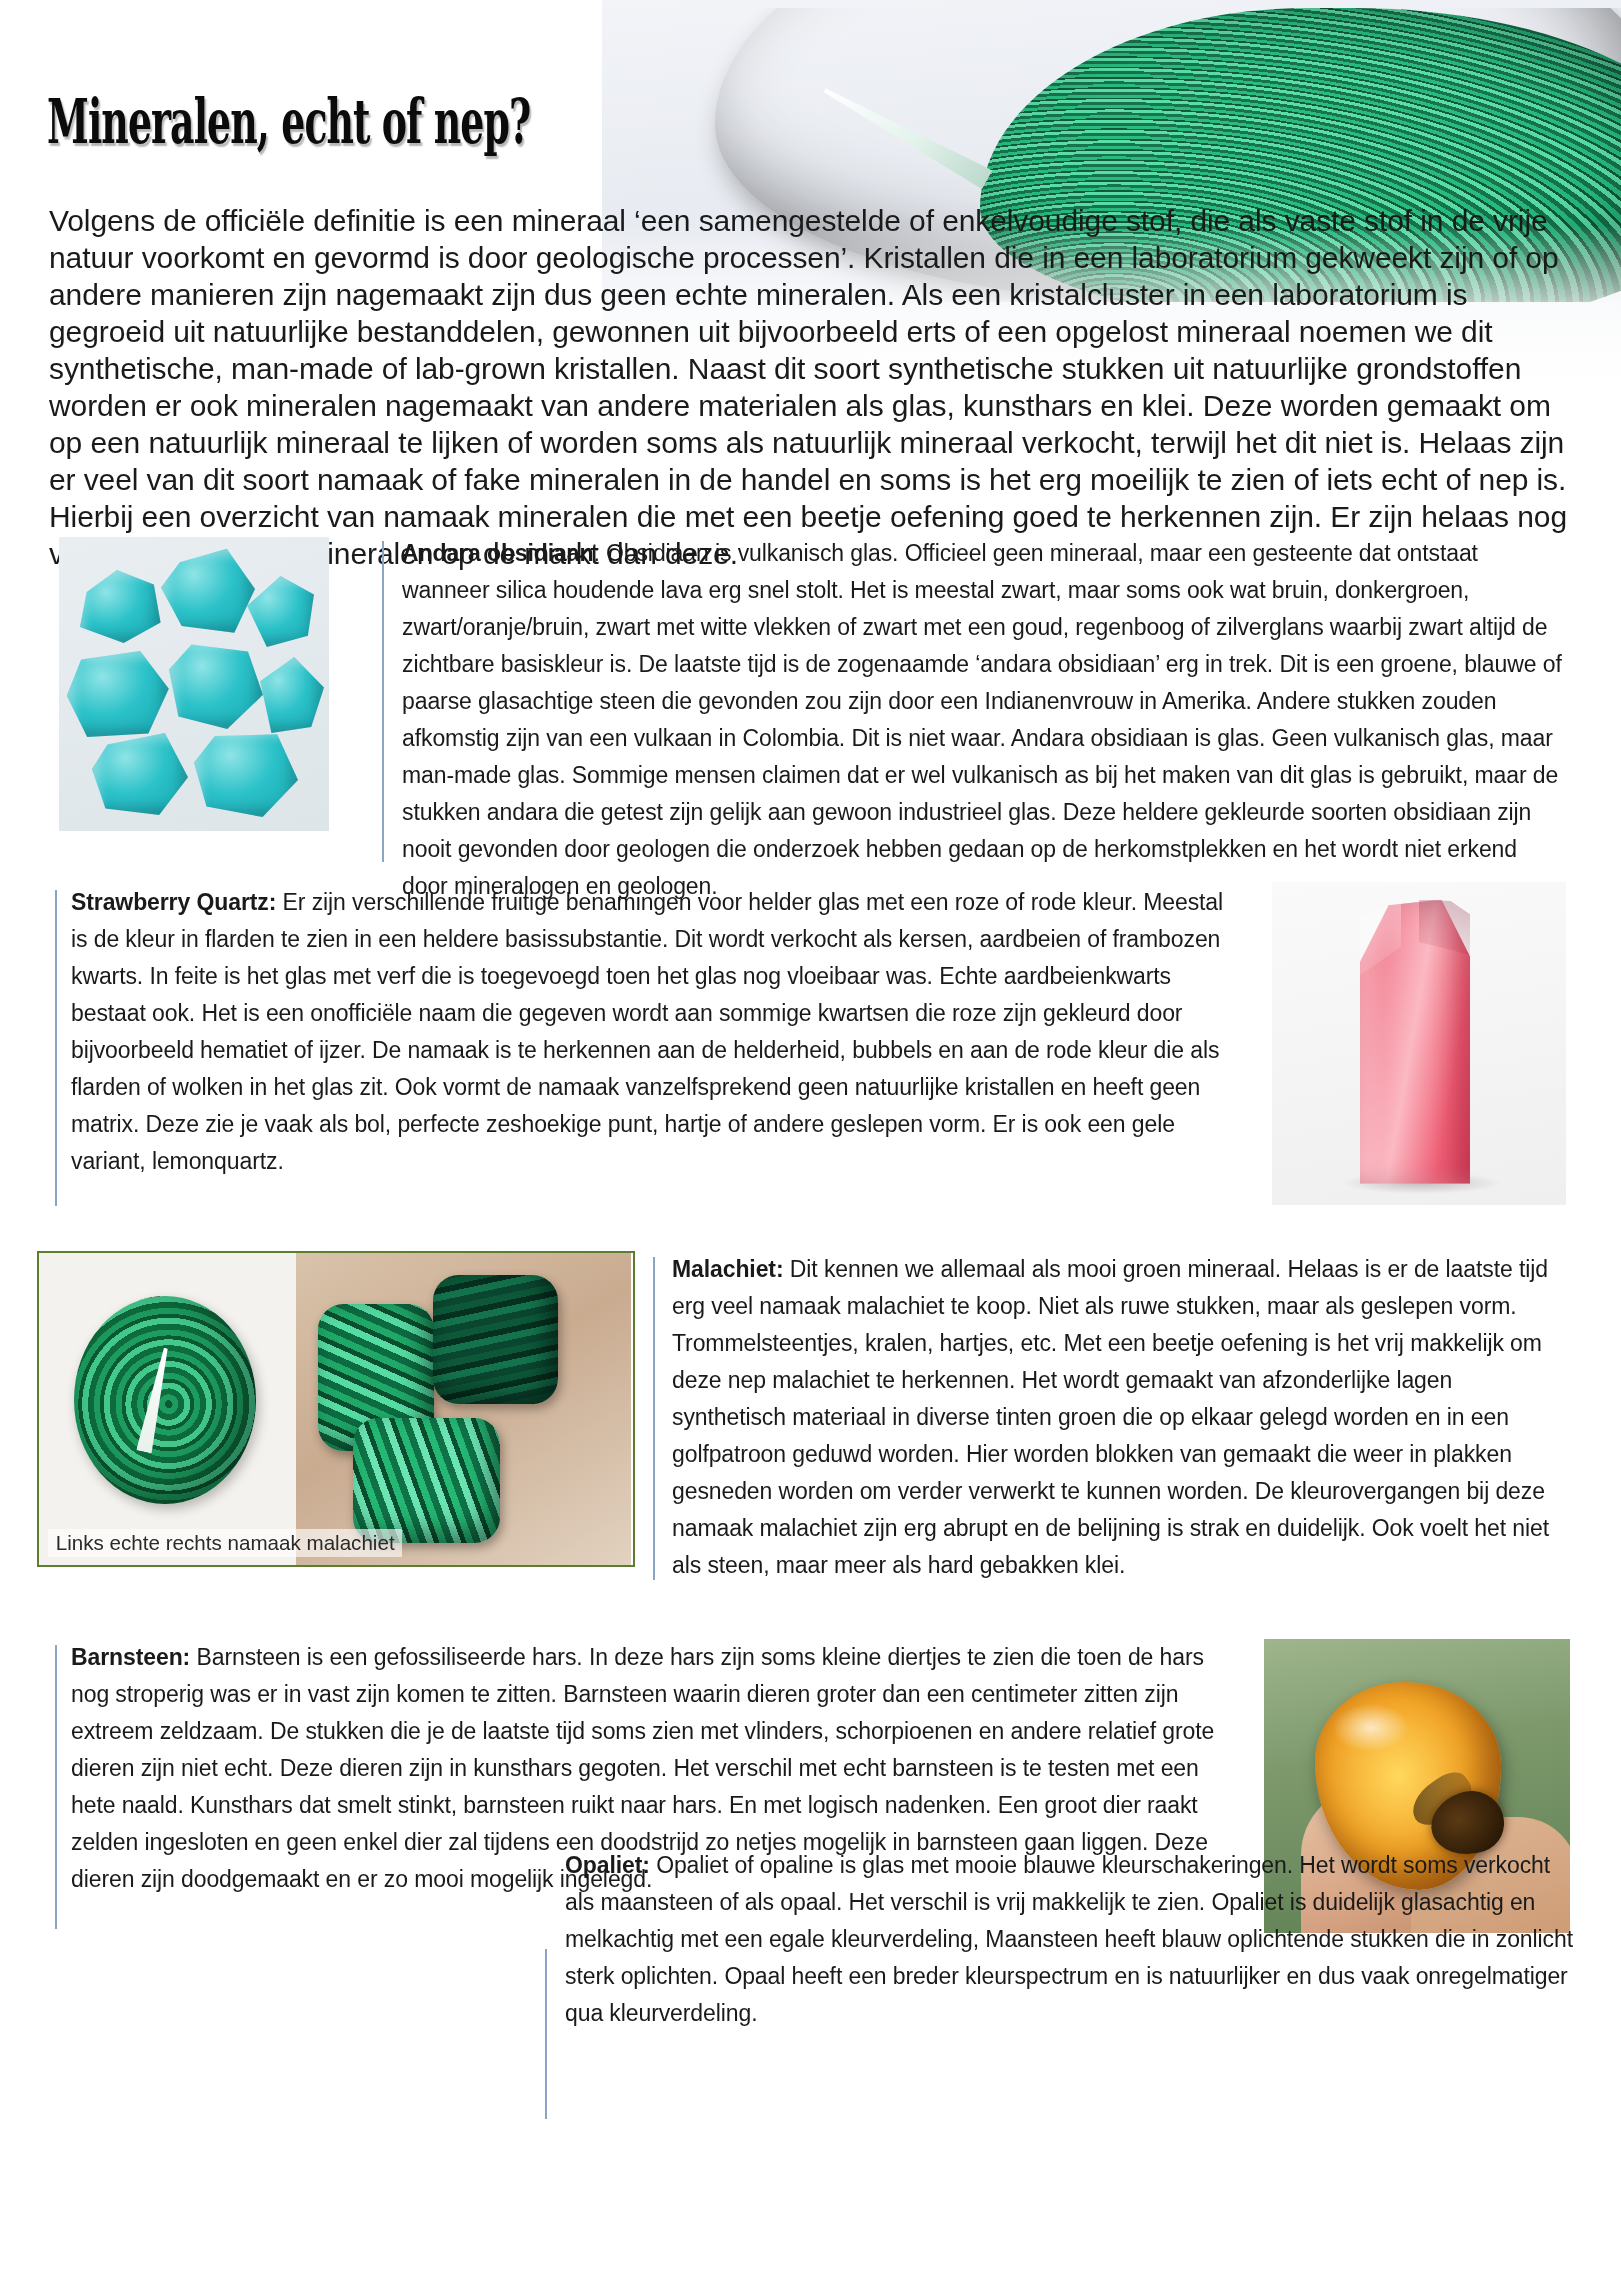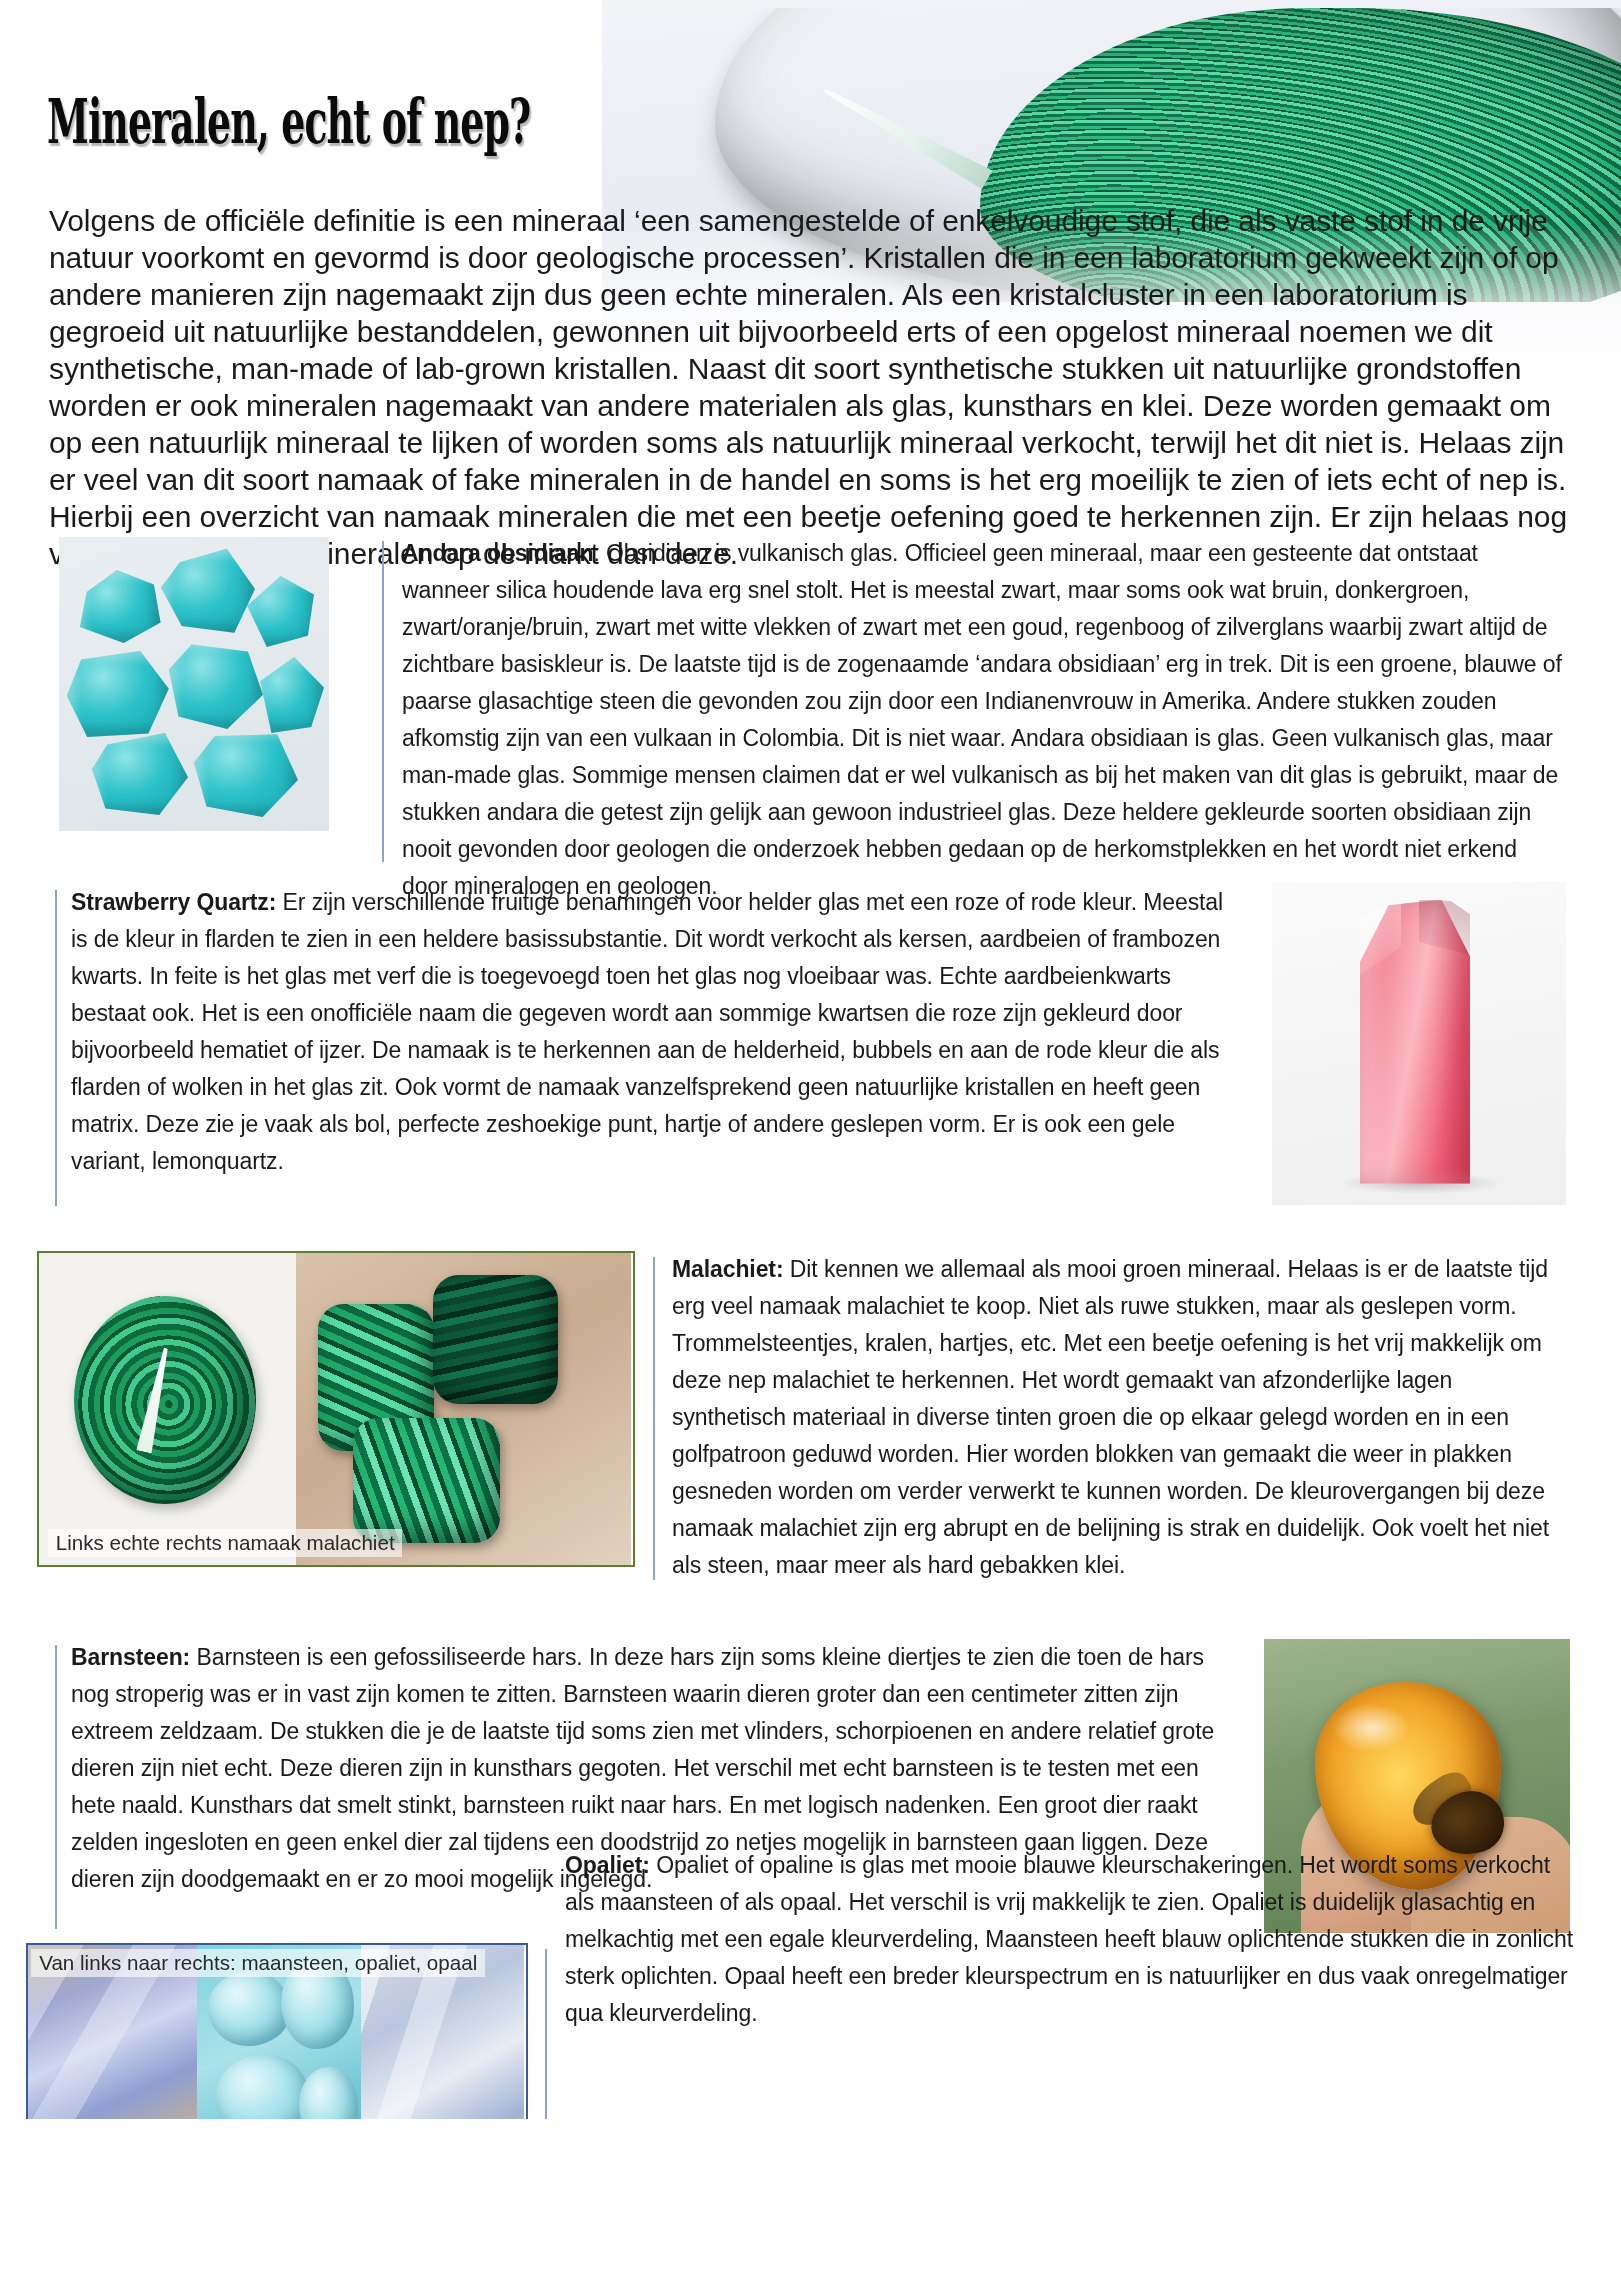--- a/index.html
+++ b/index.html
@@ -411,31 +411,20 @@
   </div>
   <div class="imgbox amberbox">
     <div class="finger"></div>
     <div class="finger2"></div>
     <div class="amber">
       <div class="wing"></div>
       <div class="bug"></div>
     </div>
   </div>
 
-  <div class="imgbox opalbox">
-    <div class="pane p1"></div>
-    <div class="pane p2">
-      <div class="nug n1"></div>
-      <div class="nug n2"></div>
-      <div class="nug n3"></div>
-      <div class="nug n4"></div>
-    </div>
-    <div class="pane p3"></div>
-    <div class="opal-caption">Van links naar rechts: maansteen, opaliet, opaal</div>
-  </div>
   <div class="rule-left" style="left:545px; top:1949px; height:210px;"></div>
   <div class="sec-text" style="left:565px; top:1847px; width:1010px;">
     <b>Opaliet:</b><span> </span><span>Opaliet of opaline is glas met mooie blauwe kleurschakeringen. Het wordt soms verkocht als maansteen of als opaal. Het verschil is vrij makkelijk te zien. Opaliet is duidelijk glasachtig en melkachtig met een egale kleurverdeling, Maansteen heeft blauw oplichtende stukken die in zonlicht sterk oplichten. Opaal heeft een breder kleurspectrum en is natuurlijker en dus vaak onregelmatiger qua kleurverdeling.</span>
   </div>
 
   <div class="footer">©www.aardbeienkwarts.com</div>
 
 </div>
 
 

